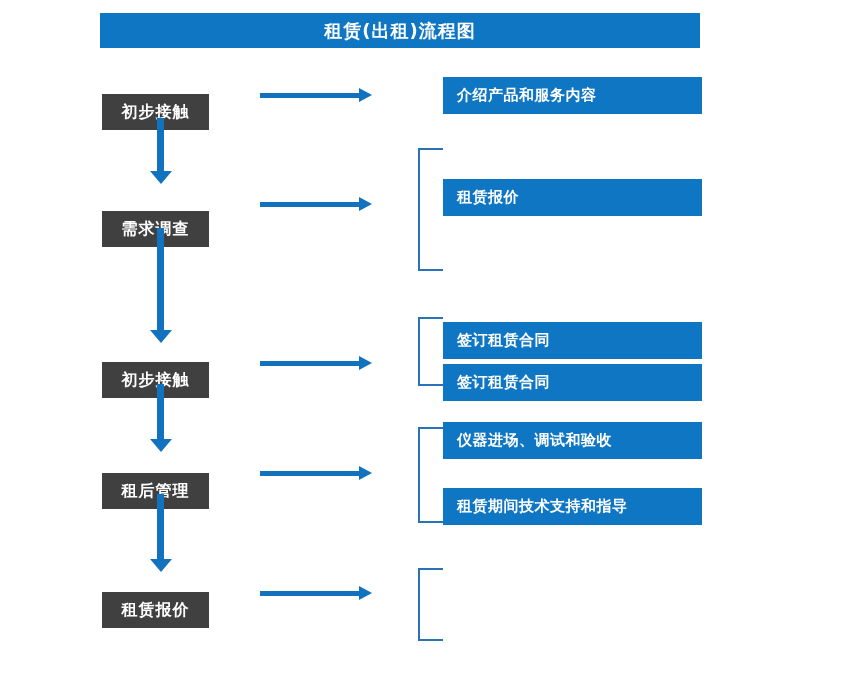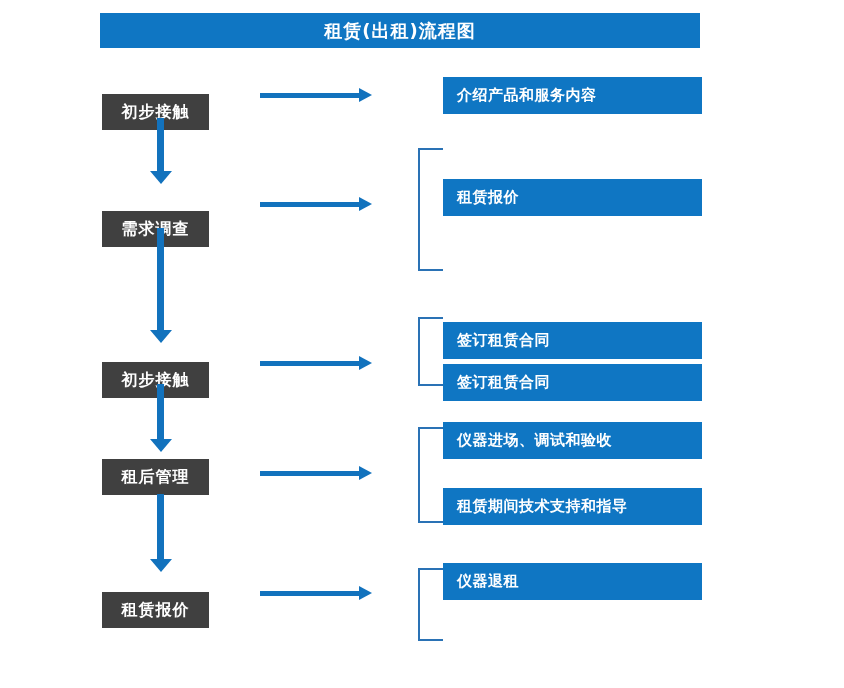--- a/index.html
+++ b/index.html
@@ -123,21 +123,21 @@
 </head>
 <body>
 
 <div id="canvas">
 
   <div class="title-bar">租赁(出租)流程图</div>
 
   <div class="stage-box" style="top:77px">初步接触</div>
   <div class="stage-box" style="top:194px">需求调查</div>
   <div class="stage-box" style="top:345px">初步接触</div>
-  <div class="stage-box" style="top:442px">租后管理</div>
+  <div class="stage-box" style="top:456px">租后管理</div>
   <div class="stage-box" style="top:575px">租赁报价</div>
 
   <div class="v-arrow" style="top:118px; height:66px">
     <div class="shaft" style="height:53px"></div>
     <div class="head" style="top:53px"></div>
   </div>
   <div class="v-arrow" style="top:228px; height:115px">
     <div class="shaft" style="height:102px"></div>
     <div class="head" style="top:102px"></div>
   </div>
@@ -175,15 +175,14 @@
   <div class="bracket" style="top:317px; height:69px"></div>
   <div class="bracket" style="top:427px; height:96px"></div>
   <div class="bracket" style="top:568px; height:73px"></div>
 
   <div class="detail-box" style="top:77px">介绍产品和服务内容</div>
   <div class="detail-box" style="top:179px">租赁报价</div>
   <div class="detail-box" style="top:322px">签订租赁合同</div>
   <div class="detail-box" style="top:364px">签订租赁合同</div>
   <div class="detail-box" style="top:488px">租赁期间技术支持和指导</div>
   <div class="detail-box" style="top:422px">仪器进场、调试和验收</div>
-  <div class="detail-box" style="top:563px">仪器退租</div>
 
 </div>
 
 </body></html>

